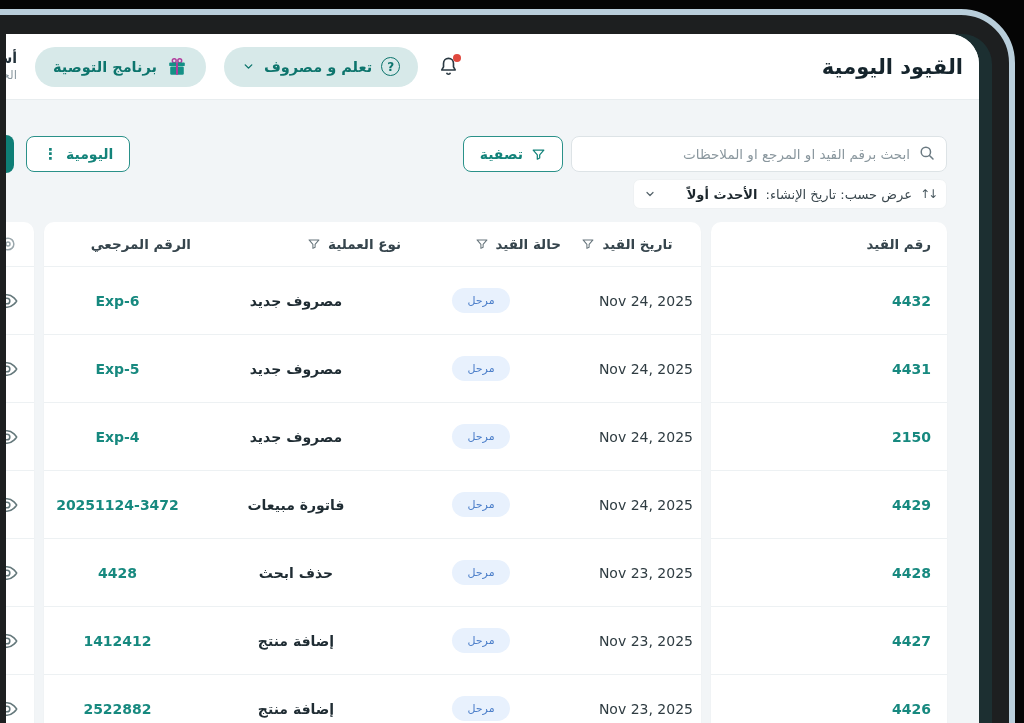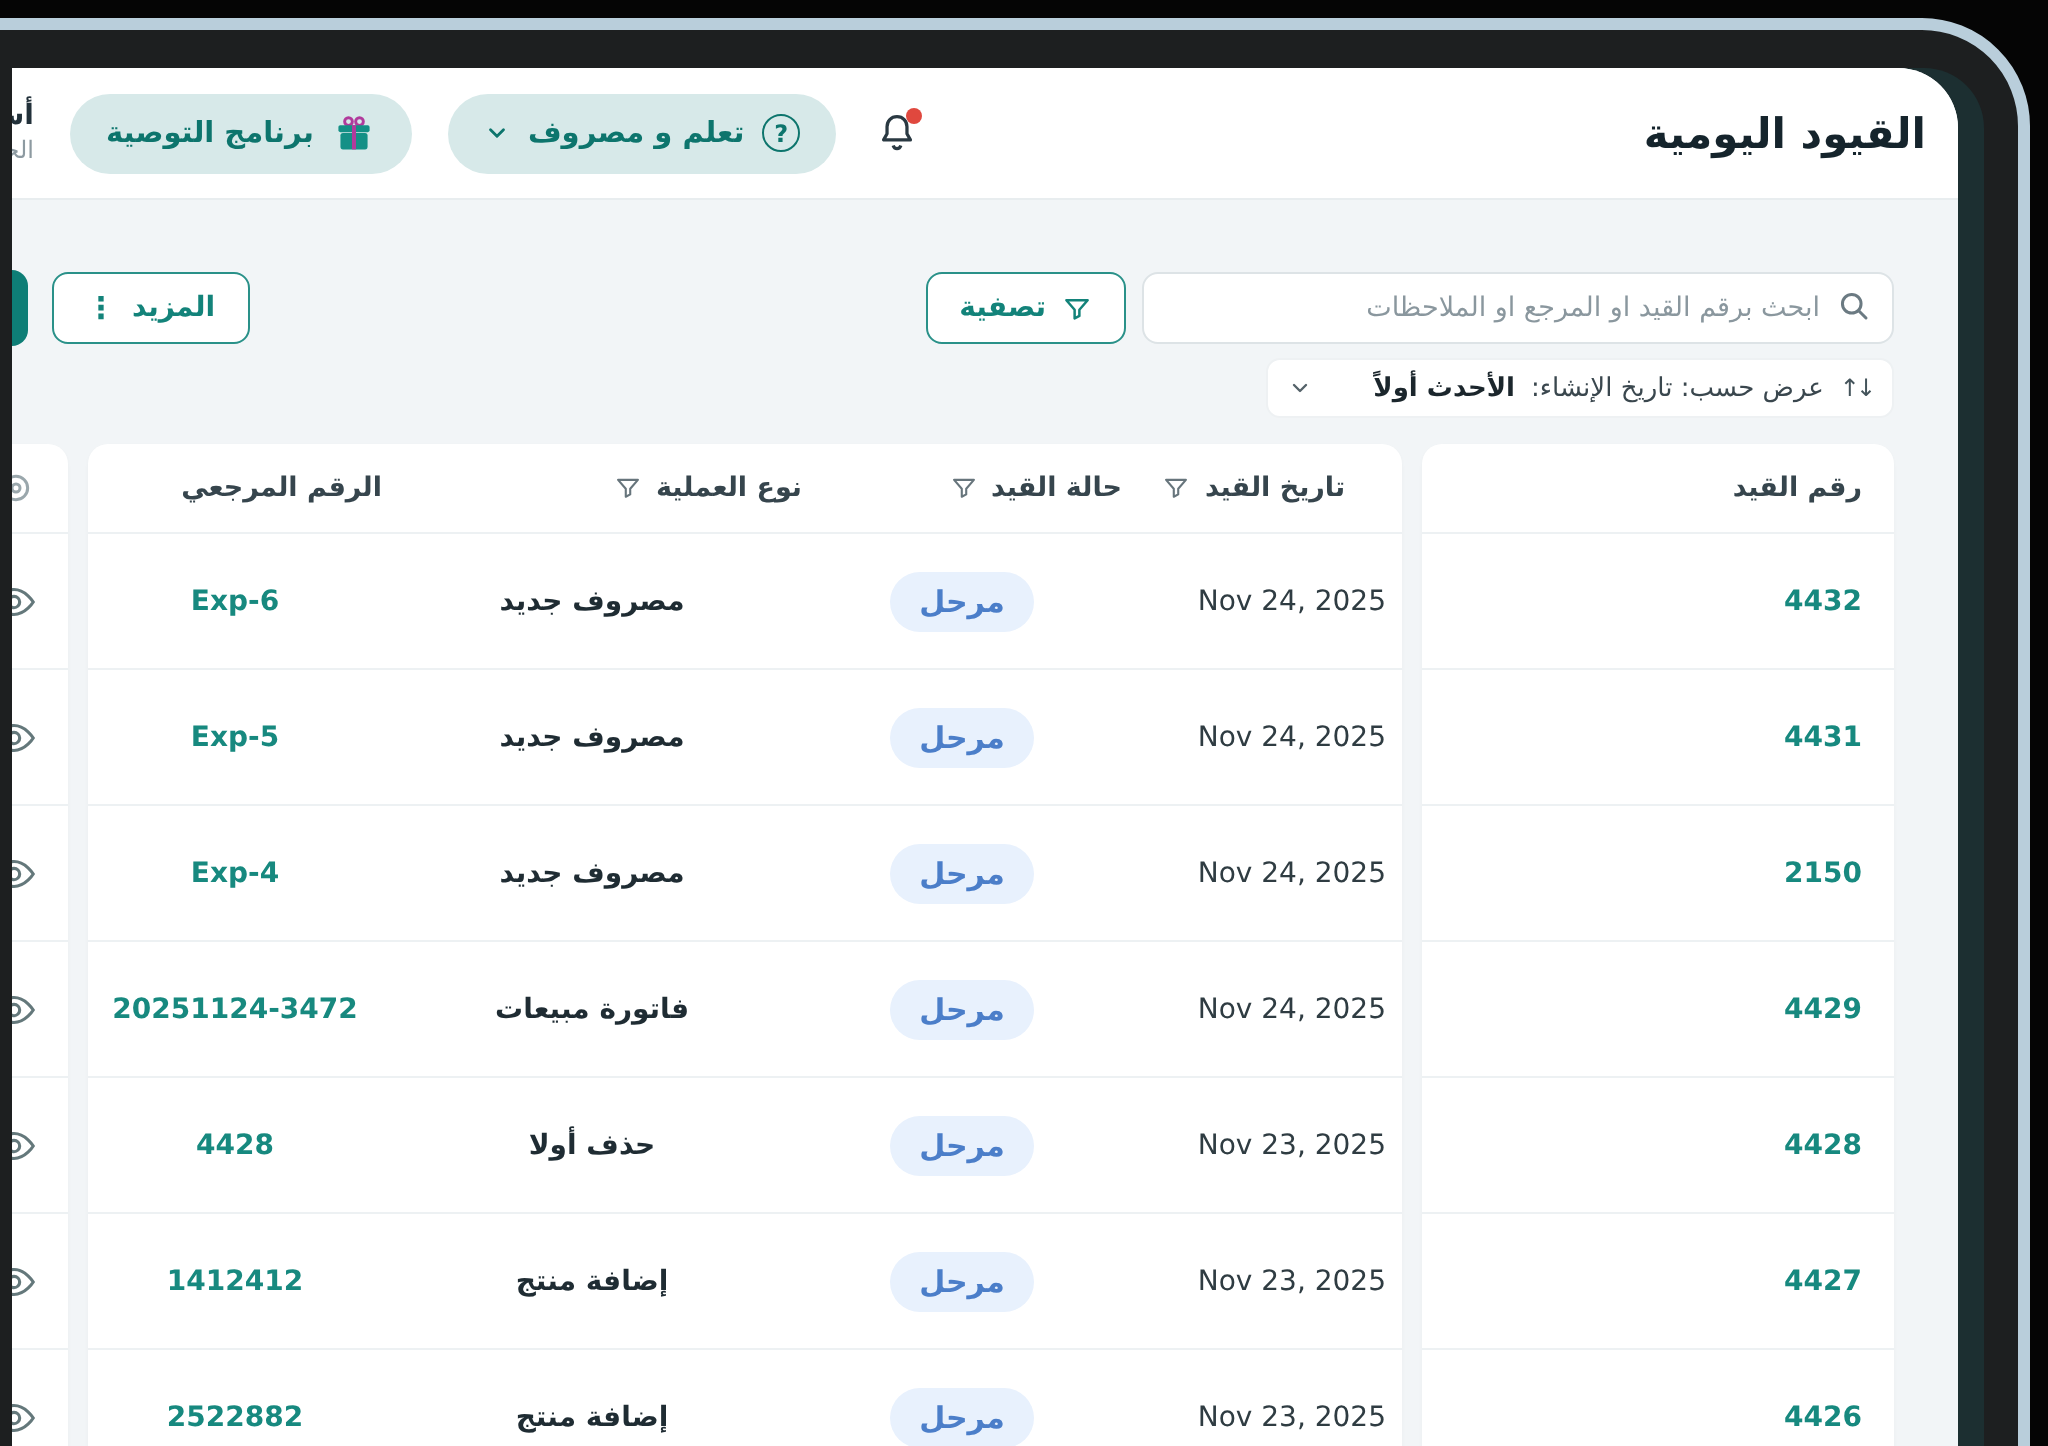--- a/index.html
+++ b/index.html
@@ -64,22 +64,22 @@
   .row{height:68px;display:flex;align-items:center;border-top:1px solid var(--line)}
   .num-card .thead,.num-card .row{padding:0 16px;justify-content:flex-start}
   .main-card .thead,.main-card .row{display:grid;grid-template-columns:140px 160px 210px 147px;align-items:center;height:auto;min-height:44px}
   .main-card .row{min-height:68px}
   .hcell{display:flex;align-items:center;gap:7px;justify-content:flex-start}
   .hcell.right{justify-content:center;padding-right:8px}
   .cell{text-align:center;font-size:14px;color:#1f2c33;font-weight:600}
   .cell.date{text-align:right;padding-right:8px;direction:ltr;font-weight:500;color:#2f3c42;font-size:14px}
   .cell.ref{direction:ltr}
   .link{color:var(--link);font-size:14px;font-weight:600;text-decoration:none;cursor:pointer}
-  .badge{display:inline-block;background:var(--badge-bg);color:var(--badge-text);font-size:15px;
-    font-weight:700;padding:6px 15px;border-radius:15px}
+  .badge{display:inline-block;background:var(--badge-bg);color:var(--badge-text);font-size:11px;
+    font-weight:400;padding:6px 15px;border-radius:15px}
   .eye-card .thead,.eye-card .row{justify-content:flex-start;padding-right:16px}
   .eye-btn{display:flex;cursor:pointer}
   svg{display:block}
 </style>
 </head>
 <body>
 
 <div class="stage">
   <div class="device">
     <div class="screen">
@@ -140,21 +140,21 @@
           <button class="btn">
             <span>
               <svg width="15" height="15" viewBox="0 0 24 24" fill="none" stroke="#13837a" stroke-width="2" stroke-linejoin="round">
                 <path d="M3.5 5h17l-6.6 7.6v4.9l-3.8 2V12.6z"></path>
               </svg>
             </span>
             <span>تصفية</span>
           </button>
           <div class="spacer"></div>
           <button class="btn btn-more">
-            <span>المزيد</span>
+            <span>اليومية</span>
             <span class="dots">⋮</span>
           </button>
         </div>
 
         <div class="sort-row">
           <div class="sort-pill">
             <span class="sort-arrows">↓↑</span>
             <span>عرض حسب: تاريخ الإنشاء:</span>
             <span class="sort-strong">الأحدث أولاً</span>
             <span class="sort-chevron">
@@ -245,21 +245,21 @@
                 </div>
                 <div class="row">
                   <div class="cell date">Nov 24, 2025</div>
                   <div class="cell"><span class="badge">مرحل</span></div>
                   <div class="cell">فاتورة مبيعات</div>
                   <div class="cell ref"><a class="link">20251124-3472</a></div>
                 </div>
                 <div class="row">
                   <div class="cell date">Nov 23, 2025</div>
                   <div class="cell"><span class="badge">مرحل</span></div>
-                  <div class="cell">حذف أولا</div>
+                  <div class="cell">حذف ابحث</div>
                   <div class="cell ref"><a class="link">4428</a></div>
                 </div>
                 <div class="row">
                   <div class="cell date">Nov 23, 2025</div>
                   <div class="cell"><span class="badge">مرحل</span></div>
                   <div class="cell">إضافة منتج</div>
                   <div class="cell ref"><a class="link">1412412</a></div>
                 </div>
                 <div class="row">
                   <div class="cell date">Nov 23, 2025</div>

